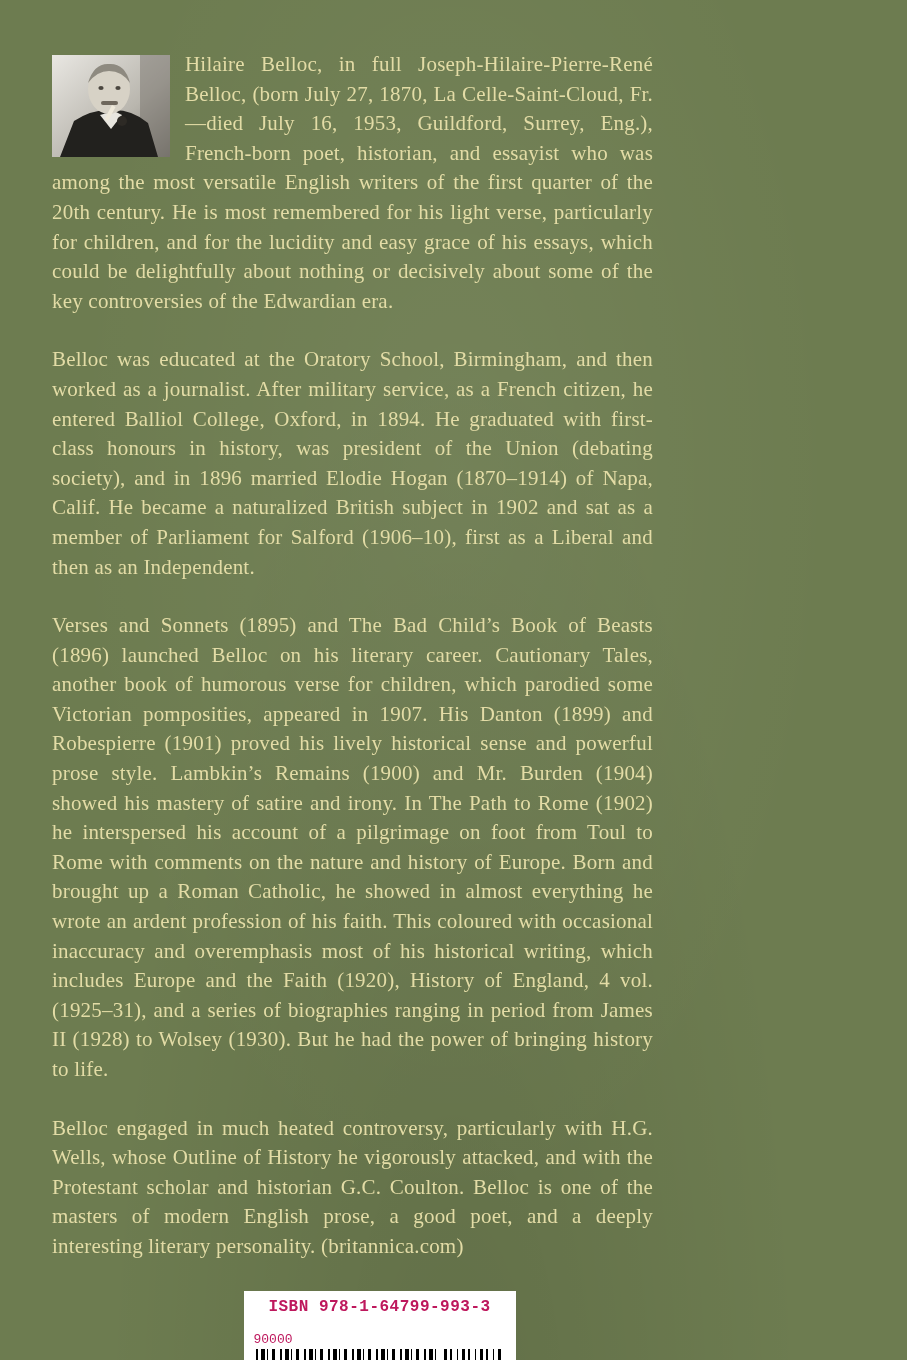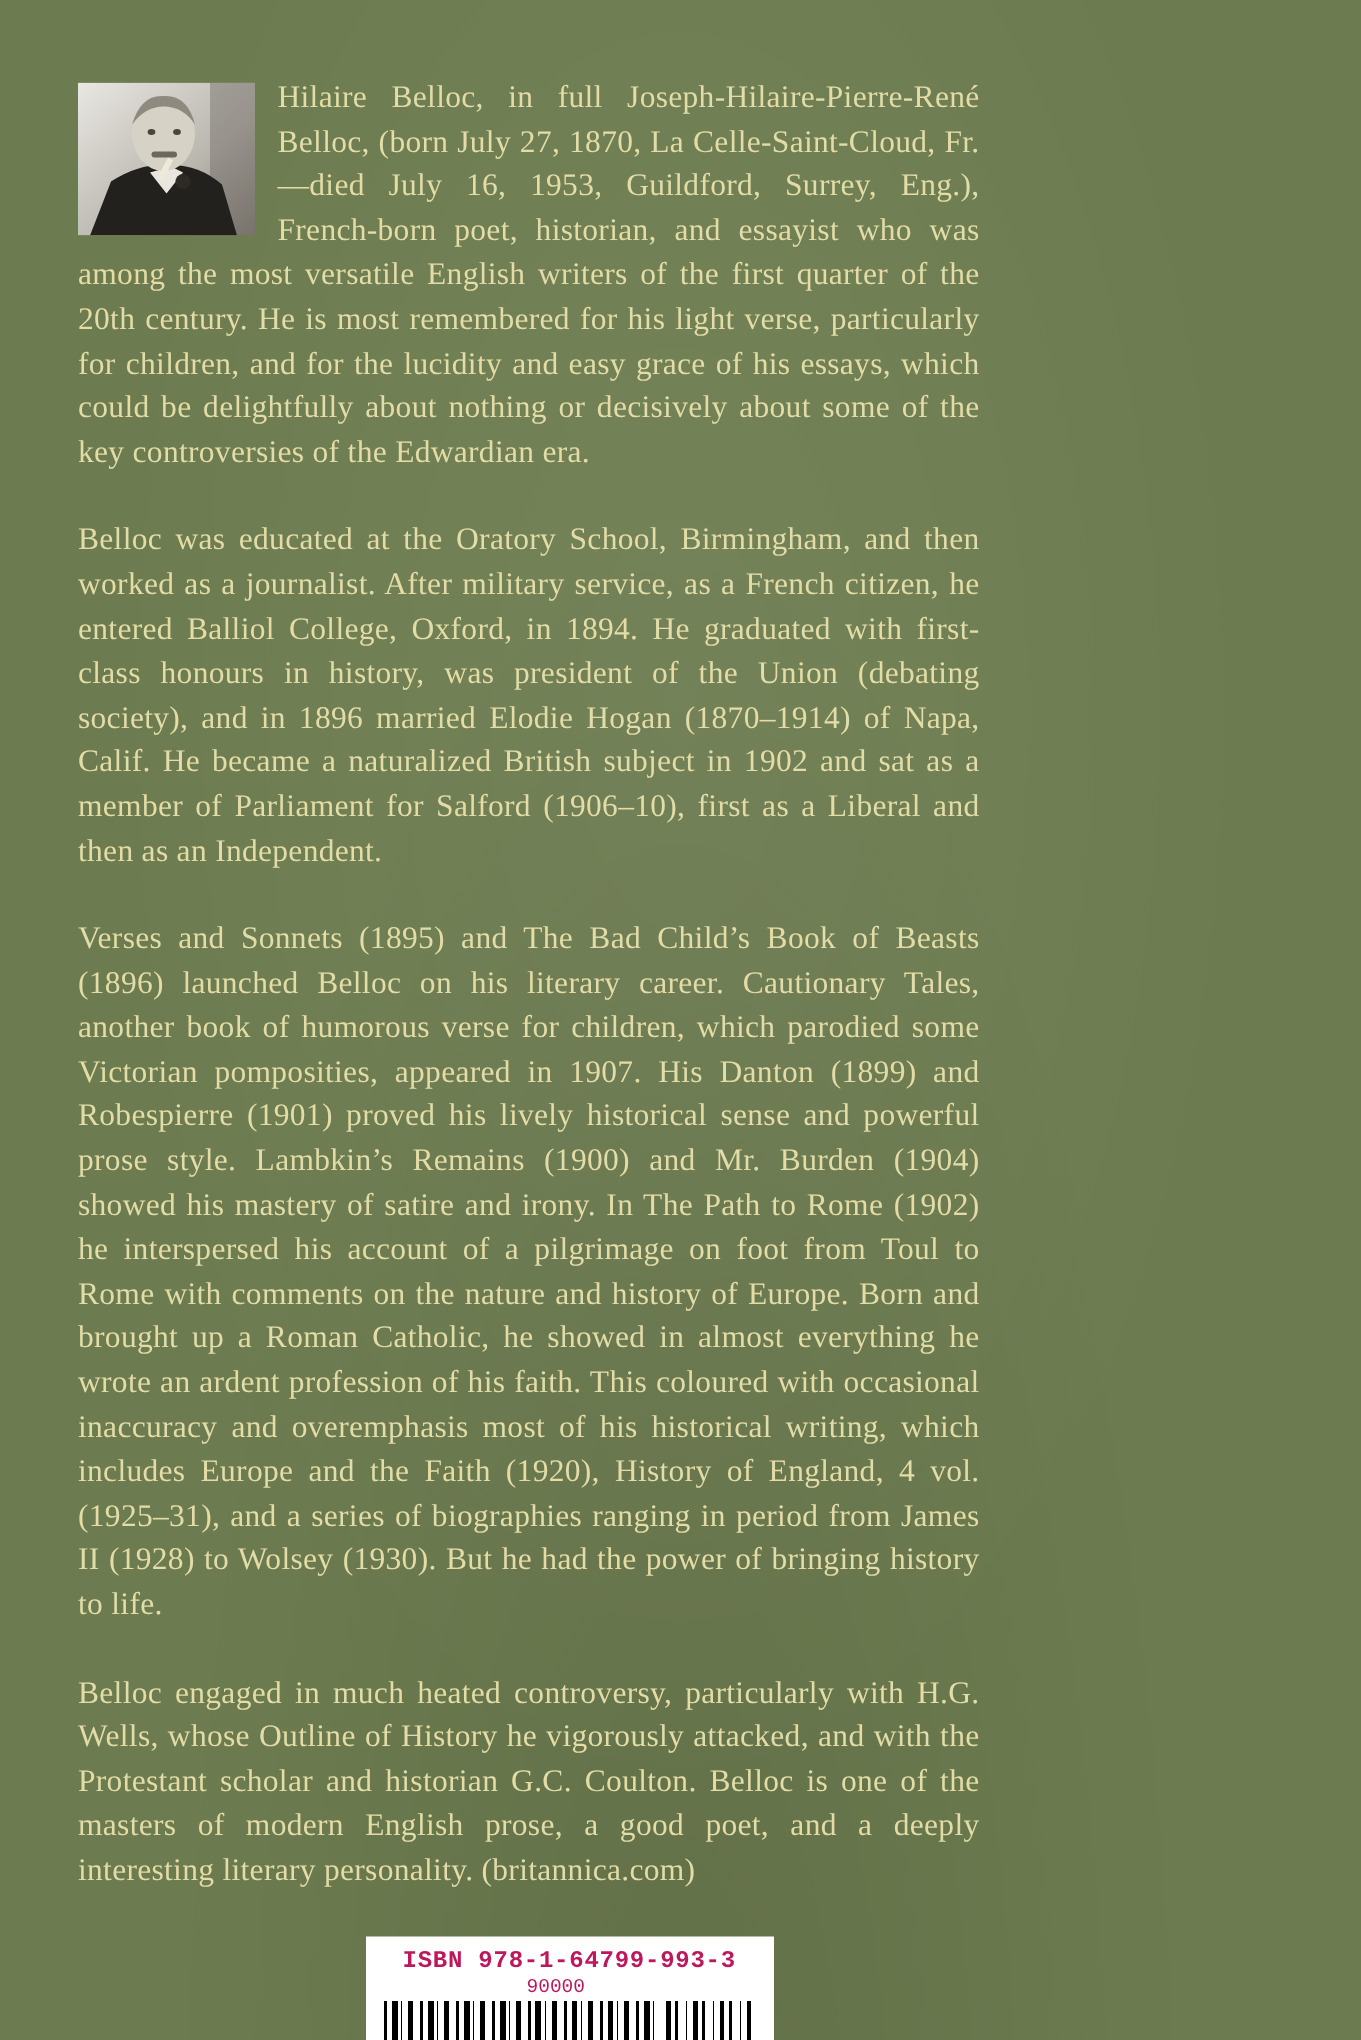--- a/index.html
+++ b/index.html
@@ -48,24 +48,24 @@
     font-family: "Liberation Mono", "DejaVu Sans Mono", monospace;
     font-weight: bold;
     font-size: 16px;
     letter-spacing: 0.5px;
     text-align: center;
     white-space: nowrap;
   }
   .addon-code {
     font-family: "Liberation Mono", "DejaVu Sans Mono", monospace;
     font-size: 13px;
-    text-align: center;
+    text-align: left;
     padding-right: 18px;
     line-height: 15px;
-    margin-top: 1px;
+    margin-top: 16px;
   }
   .bars-wrap { position: relative; height: 104px; margin-top: 2px; }
   .bars-main {
     position: absolute; left: 2px; top: 0; width: 182px; height: 104px;
     background: repeating-linear-gradient(90deg,
       #000 0 2px, #fff 2px 5px,
       #000 5px 9px, #fff 9px 11px,
       #000 11px 12px, #fff 12px 16px,
       #000 16px 19px, #fff 19px 24px);
   }

